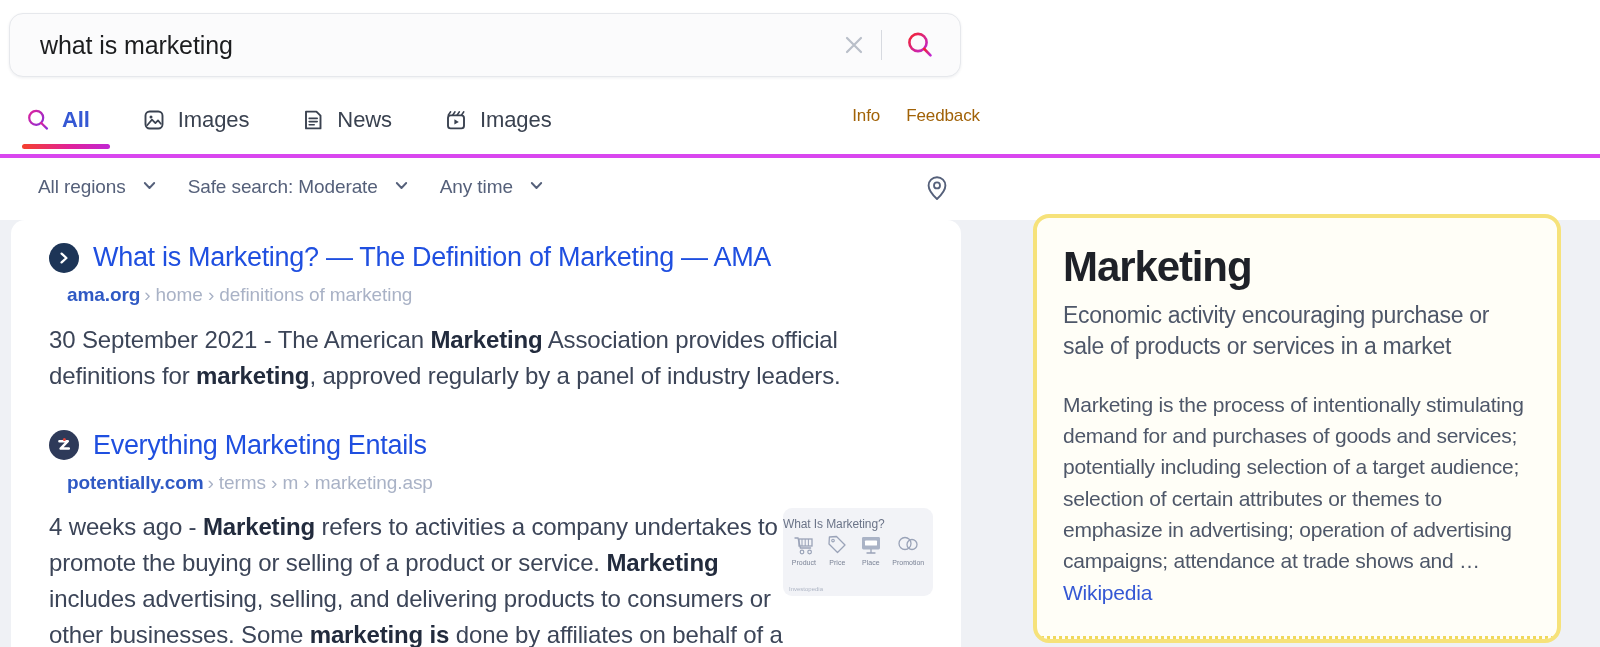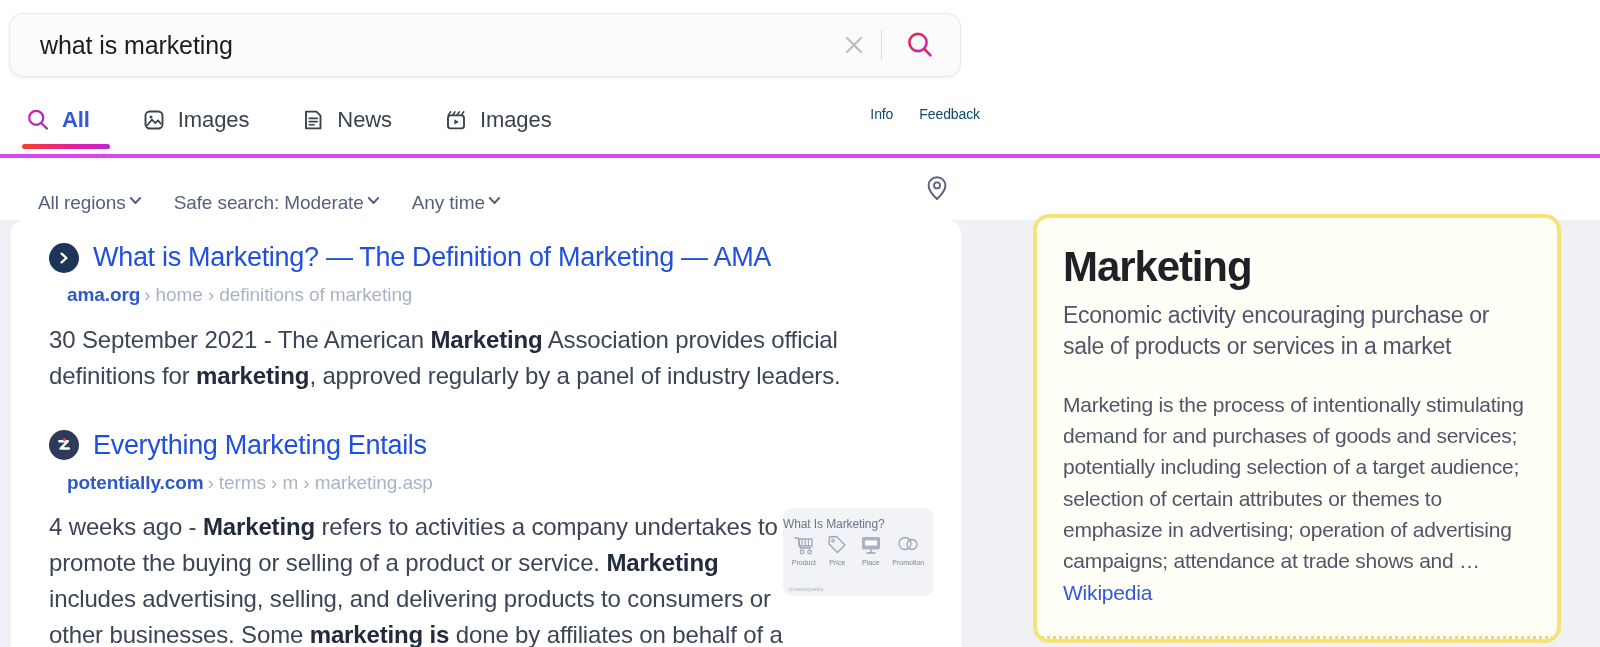--- a/index.html
+++ b/index.html
@@ -134,22 +134,22 @@
   .tab .tab-icon { display: flex; align-items: center; }
 
   .header-links {
     position: absolute;
     right: 620px; top: 14px;
     display: flex;
     gap: 26px;
     align-items: center;
   }
   .header-link {
-    font-size: 14px;
-    color: #0c4a6e;
+    font-size: 17px;
+    color: #a16207;
     text-decoration: none;
     letter-spacing: -0.1px;
     cursor: pointer;
   }
 
   
   .filterbar {
     position: absolute;
     left: 0; top: 158px;
     width: 1600px;
@@ -158,27 +158,27 @@
   }
   .filters {
     position: absolute;
     left: 38px; top: 14px;
     display: flex;
     align-items: center;
     gap: 30px;
   }
   .filter {
     display: flex;
-    gap: 1px;
+    align-items: center;
+    gap: 15px;
     cursor: pointer;
     background: transparent;
     border: none;
     font-family: "Liberation Sans", sans-serif;
     padding: 4px 0;
-    margin-top: 16px;
   }
   .filter-label {
     font-size: 19px;
     color: #55607a;
     letter-spacing: -0.1px;
     white-space: nowrap;
   }
   .location-btn {
     position: absolute;
     right: 650px; top: 16px;

